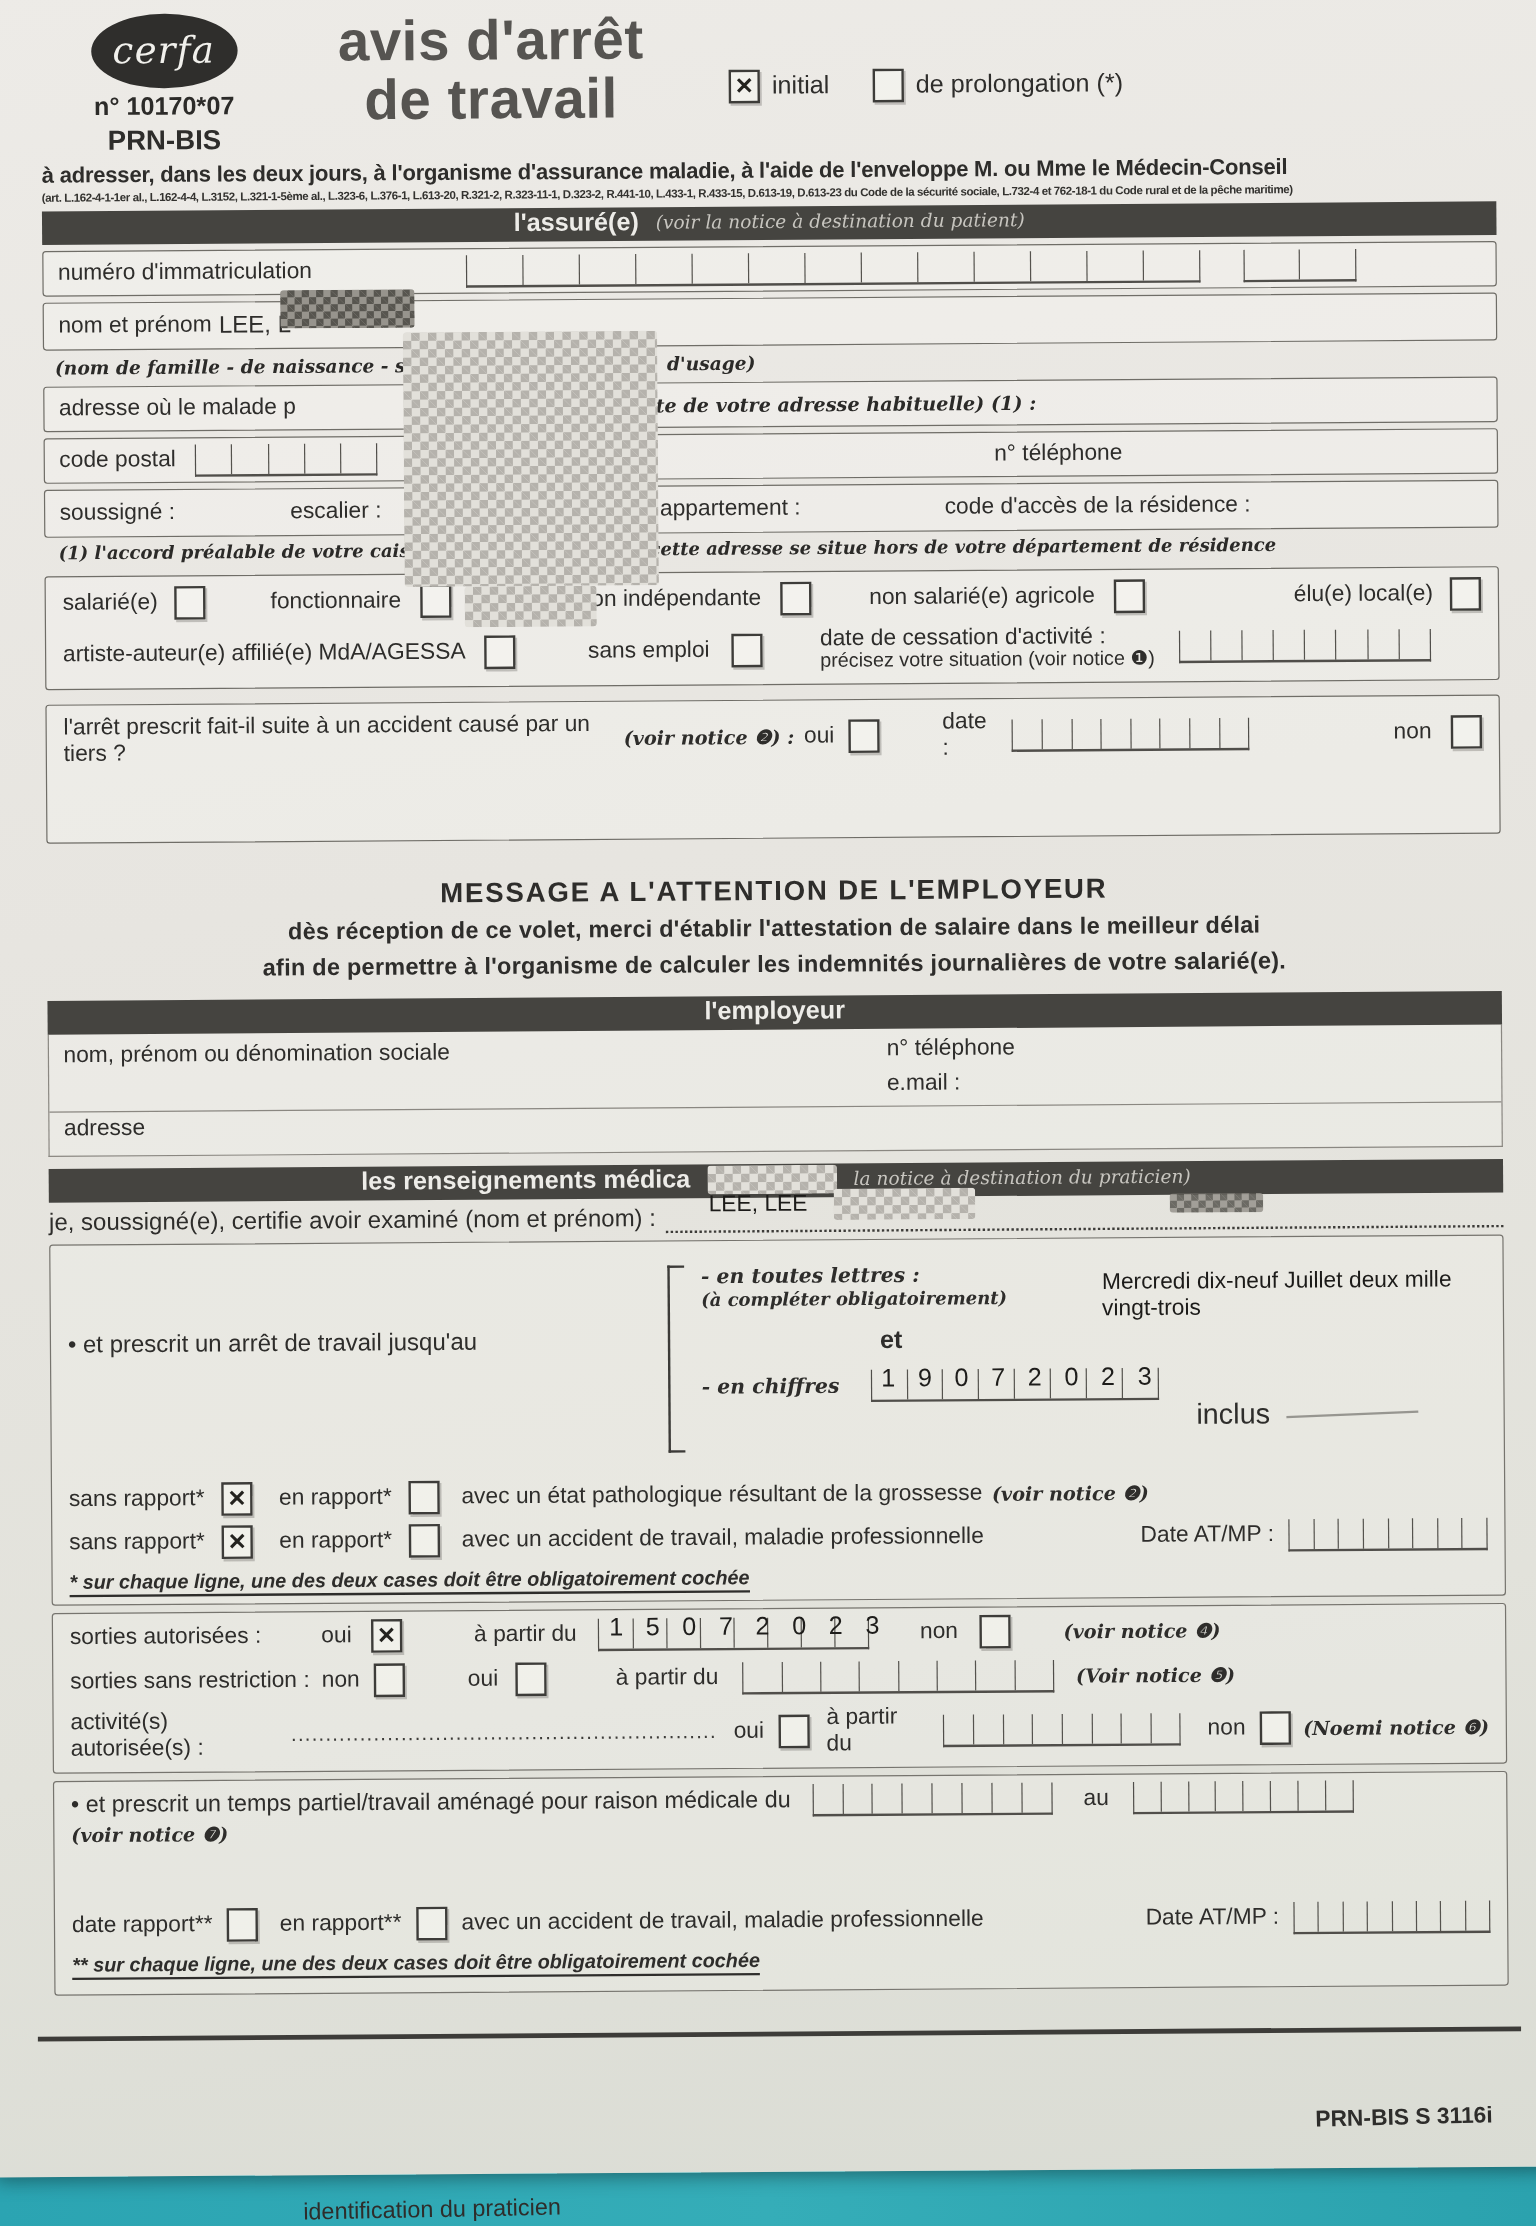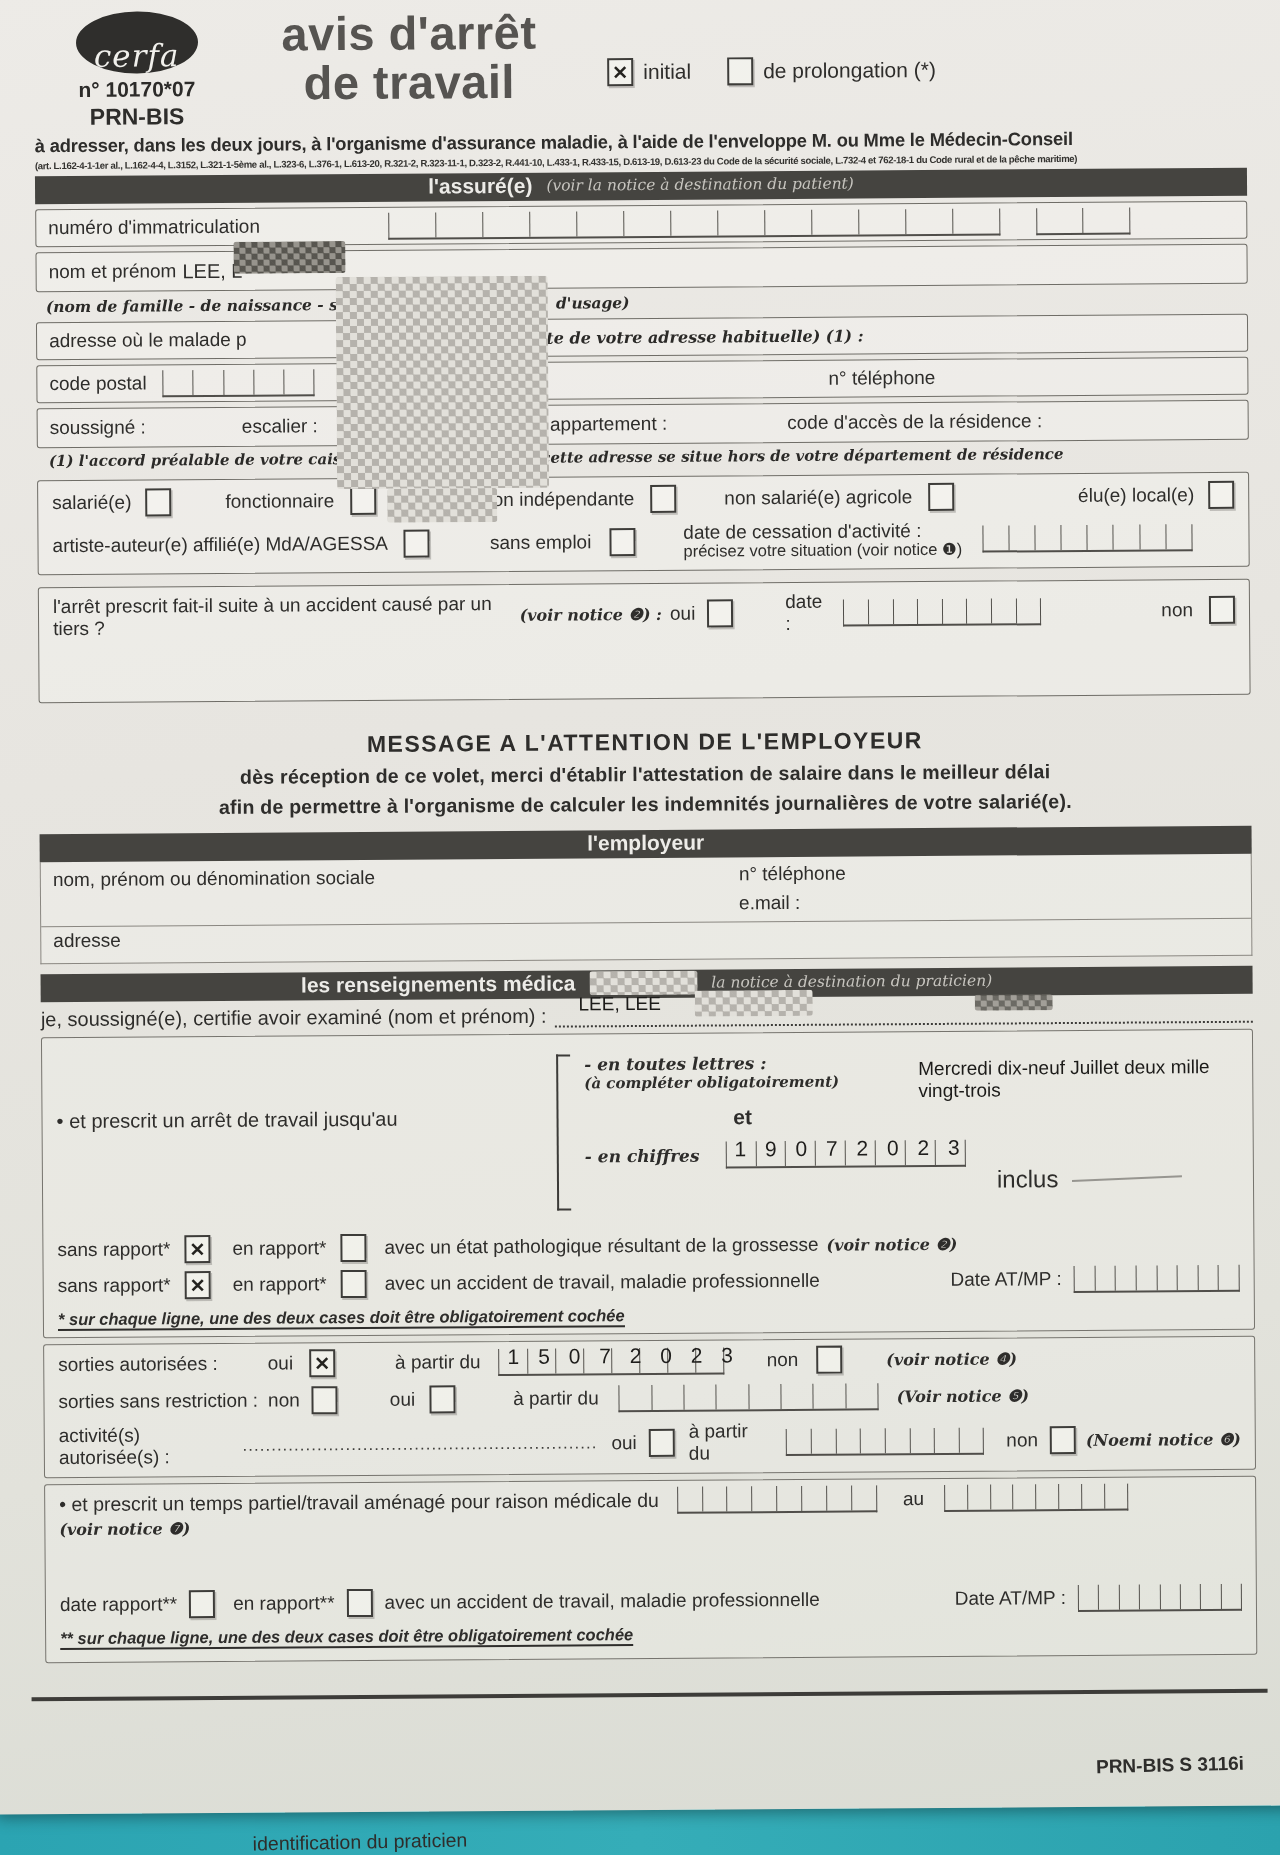--- a/index.html
+++ b/index.html
@@ -12,21 +12,21 @@
     position:absolute;top:-14px;left:-10px;width:1304px;height:1824px;
     background:linear-gradient(172deg,#edebe7 0%,#e7e5e0 40%,#e2e2db 75%,#dadcd4 100%);
     transform:rotate(-0.4deg);transform-origin:50% 50%;
     box-shadow:0 3px 16px rgba(0,0,0,.4);
     padding:20px 42px 0 50px;box-sizing:border-box;
   }
   
   .hdr{display:flex;align-items:flex-start;}
   .hdr-left{width:205px;text-align:center;}
   .cerfa{width:122px;height:62px;background:#2f2e2c;border-radius:50%;margin:2px auto 4px;
-    display:flex;align-items:flex-end;justify-content:center;}
+    display:flex;align-items:center;justify-content:center;}
   .cerfa-t{color:#f1f0ec;font-family:"DejaVu Serif",serif;font-style:italic;font-size:31px;letter-spacing:1px;}
   .fnum{font-weight:bold;font-size:21px;color:#2c2b29;}
   .fcode{font-weight:bold;font-size:23px;margin-top:2px;}
   .hdr-title{width:340px;text-align:center;font-size:47px;font-weight:bold;color:#565451;line-height:1.04;letter-spacing:.5px;margin-top:2px;}
   .hdr-checks{display:flex;align-items:center;gap:10px;margin:52px 0 0 28px;font-size:21px;white-space:nowrap;}
   .hdr-checks .lbl{margin-right:26px;}
   .hdr-volet{margin-left:auto;text-align:center;font-weight:bold;font-size:14px;line-height:1.3;margin-top:2px;color:#232220;}
   .hdr-volet .big{font-size:15.5px;}
   .send-line{font-weight:bold;font-size:18.4px;letter-spacing:-.2px;margin-top:4px;white-space:nowrap;}
   .refs-line{font-weight:bold;font-size:9.6px;letter-spacing:-.35px;margin-top:3px;white-space:nowrap;color:#33322f;}
@@ -267,21 +267,21 @@
 
   <div class="bar" style="margin-top:10px">
     <span>les renseignements médica</span>
     <span class="px" style="width:108px;height:24px;display:inline-block"></span>
     <span class="note">la notice à destination du praticien)</span>
   </div>
 
   <div class="row" style="margin-top:6px">
     <span class="lab" style="font-size:20px">je, soussigné(e), certifie avoir examiné (nom et prénom) :</span>
     <div class="dotline">
-      <span class="hand" style="position:absolute;left:24px;top:-12px;font-size:19px">LEE, LEE</span>
+      <span class="hand" style="position:absolute;left:36px;top:-12px;font-size:19px">LEE, LEE</span>
       <span class="px" style="position:absolute;left:140px;top:-14px;width:118px;height:26px"></span>
       <span class="px-dark" style="position:absolute;left:420px;top:-8px;width:78px;height:16px;opacity:.85"></span>
     </div>
   </div>
 
   <div class="medbox">
     <div class="presc">
       <div class="lab" style="font-size:20px;padding-top:52px">• et prescrit un arrêt de travail jusqu'au</div>
       <div class="bracket"></div>
       <div class="presc-mid">

